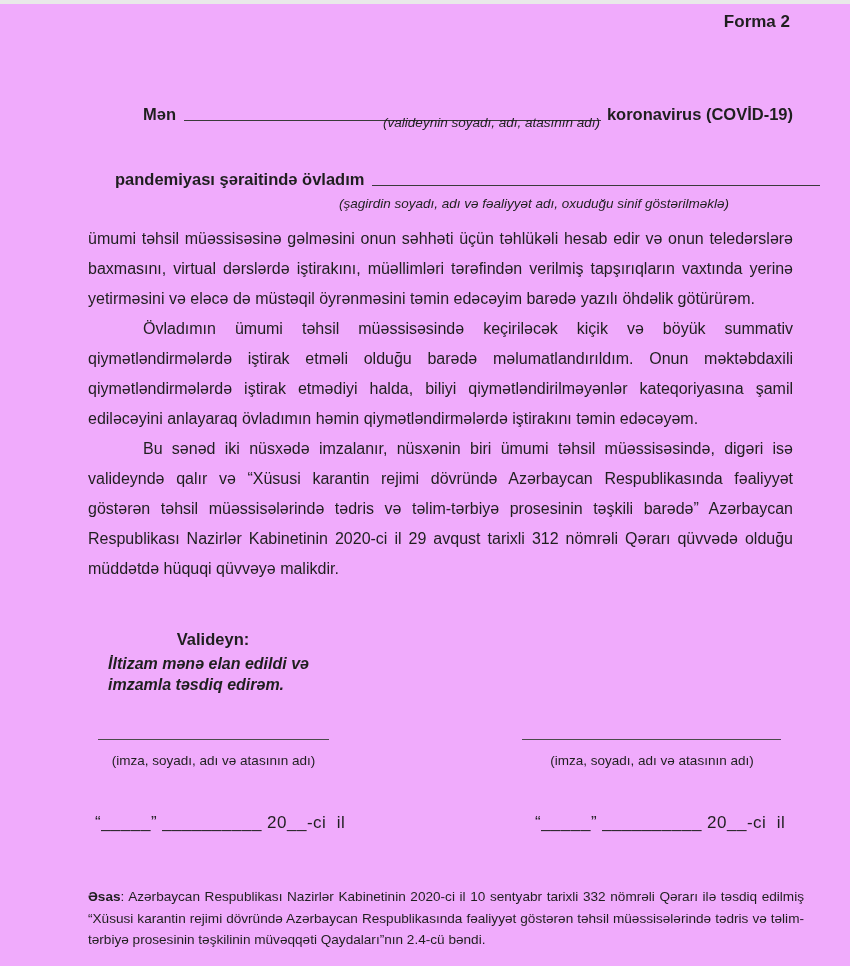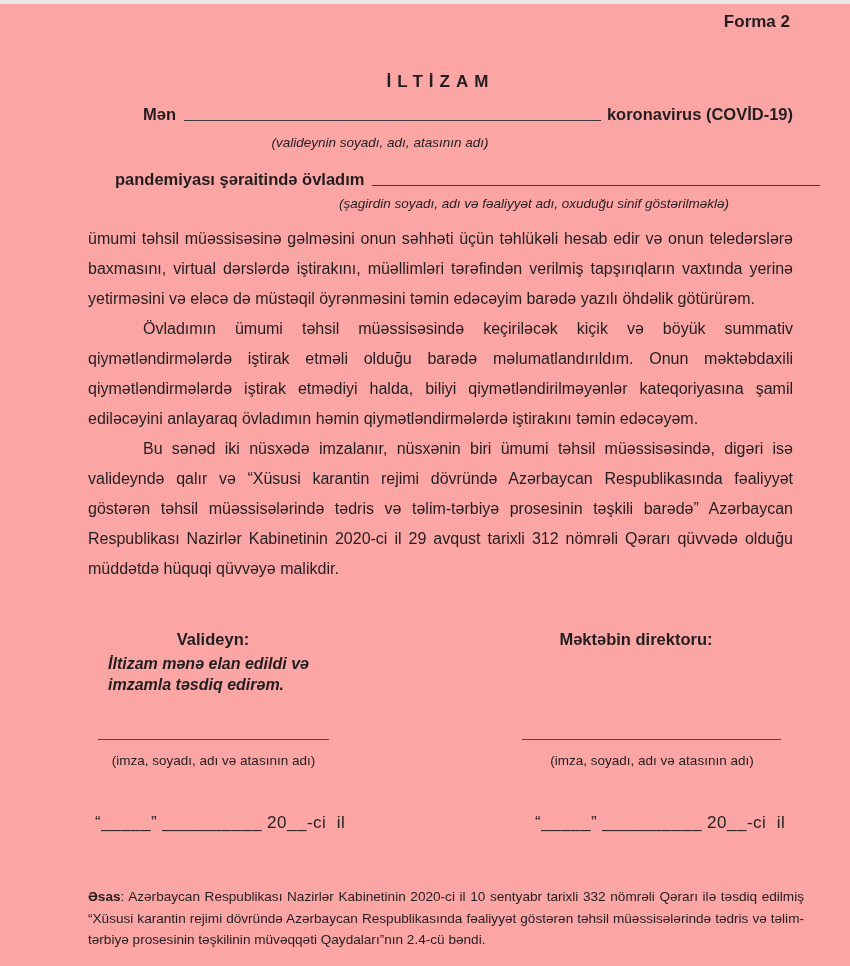--- a/index.html
+++ b/index.html
@@ -1,31 +1,31 @@
 <!DOCTYPE html>
 <html><head>
 <meta charset="utf-8">
 <style>
   html,body{margin:0;padding:0;background:#ffffff;}
   .page{
-    position:relative;width:850px;height:966px;background:#fca5a5;
+    position:relative;width:850px;height:966px;background:#f0abfc;
     font-family:"Liberation Sans","DejaVu Sans",sans-serif;color:#1f1f1f;
     overflow:hidden;
   }
   .top-edge{position:absolute;top:0;left:0;right:0;height:4px;background:#e9e9e9;}
   .form-label{position:absolute;top:12px;right:60px;font-size:17px;font-weight:700;}
   .doc-title{position:absolute;top:72px;left:88px;width:705px;margin:0;
     text-align:center;font-size:17px;font-weight:700;letter-spacing:6px;}
   .fill-row{position:absolute;display:flex;align-items:flex-end;font-size:16.5px;height:23px;font-weight:bold;}
   .row1{top:101px;left:143px;width:650px;}
   .row2{top:166px;left:88px;width:705px;margin-left:27px;}
   .fill-row .blank{flex:1;border-bottom:1.6px solid #3a3a3a;height:1px;margin:0 0 3px 8px;}
   .row1 .blank{margin-right:6px;}
   .caption{position:absolute;font-size:13.5px;font-style:italic;text-align:center;}
-  .cap1{top:135px;left:160px;width:440px;}
+  .cap1{top:115px;left:160px;width:440px;text-align:right;}
   .cap2{top:196px;left:275px;width:518px;}
   .body-text{position:absolute;top:224px;left:88px;width:705px;
     font-size:16px;line-height:30px;text-align:justify;}
   .body-text p{margin:0;}
   .body-text p.indent{text-indent:55px;}
   .sig-heading{position:absolute;top:630px;font-size:16.5px;font-weight:700;text-align:center;}
   .sig-heading.parent{left:88px;width:250px;}
   .sig-heading.director{left:505px;width:262px;}
   .sig-note{position:absolute;top:653px;left:108px;font-size:16px;line-height:21px;
     font-style:italic;font-weight:700;}
@@ -43,21 +43,20 @@
   .footer-note .bold{font-weight:700;}
 </style>
 </head>
 <body>
 
 <div class="page">
   <div class="top-edge"></div>
 
   <div class="form-label">Forma 2</div>
 
-  <h1 class="doc-title">İLTİZAM</h1>
 
   <div class="fill-row row1">
     <span>Mən</span>
     <span class="blank"></span>
     <span>koronavirus (COVİD-19)</span>
   </div>
   <div class="caption cap1">(valideynin soyadı, adı, atasının adı)</div>
 
   <div class="fill-row row2">
     <span>pandemiyası şəraitində övladım</span>
@@ -65,21 +64,20 @@
   </div>
   <div class="caption cap2">(şagirdin soyadı, adı və fəaliyyət adı, oxuduğu sinif göstərilməklə)</div>
 
   <div class="body-text">
     <p>ümumi təhsil müəssisəsinə  gəlməsini onun səhhəti üçün təhlükəli hesab edir və onun teledərslərə baxmasını, virtual dərslərdə iştirakını, müəllimləri tərəfindən verilmiş tapşırıqların vaxtında yerinə yetirməsini və eləcə də müstəqil öyrənməsini təmin edəcəyim barədə yazılı öhdəlik götürürəm.</p>
     <p class="indent">Övladımın ümumi təhsil müəssisəsində keçiriləcək kiçik və böyük summativ qiymətləndirmələrdə iştirak etməli olduğu barədə məlumatlandırıldım. Onun məktəbdaxili qiymətləndirmələrdə iştirak etmədiyi halda, biliyi qiymətləndirilməyənlər kateqoriyasına şamil ediləcəyini anlayaraq övladımın həmin qiymətləndirmələrdə iştirakını təmin edəcəyəm.</p>
     <p class="indent">Bu sənəd iki nüsxədə imzalanır, nüsxənin biri ümumi təhsil müəssisəsində, digəri isə valideyndə qalır və “Xüsusi karantin rejimi dövründə Azərbaycan Respublikasında fəaliyyət göstərən təhsil müəssisələrində tədris və təlim-tərbiyə prosesinin təşkili barədə” Azərbaycan Respublikası Nazirlər Kabinetinin 2020-ci il 29 avqust tarixli 312 nömrəli Qərarı qüvvədə olduğu müddətdə hüquqi qüvvəyə malikdir.</p>
   </div>
 
   <div class="sig-heading parent">Valideyn:</div>
-  <div class="sig-heading director">Məktəbin direktoru:</div>
 
   <div class="sig-note">
     <div>İltizam mənə elan edildi və</div>
     <div>imzamla təsdiq edirəm.</div>
   </div>
 
   <div class="sig-line parent"></div>
   <div class="sig-line director"></div>
 
   <div class="sig-caption parent">(imza, soyadı, adı və atasının adı)</div>

